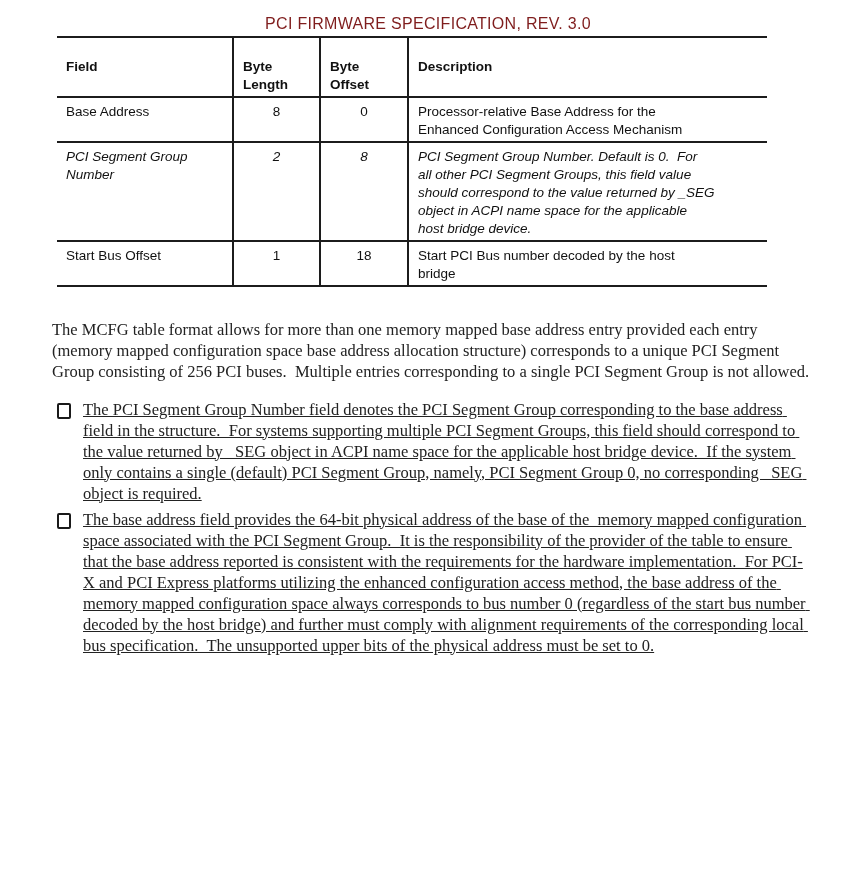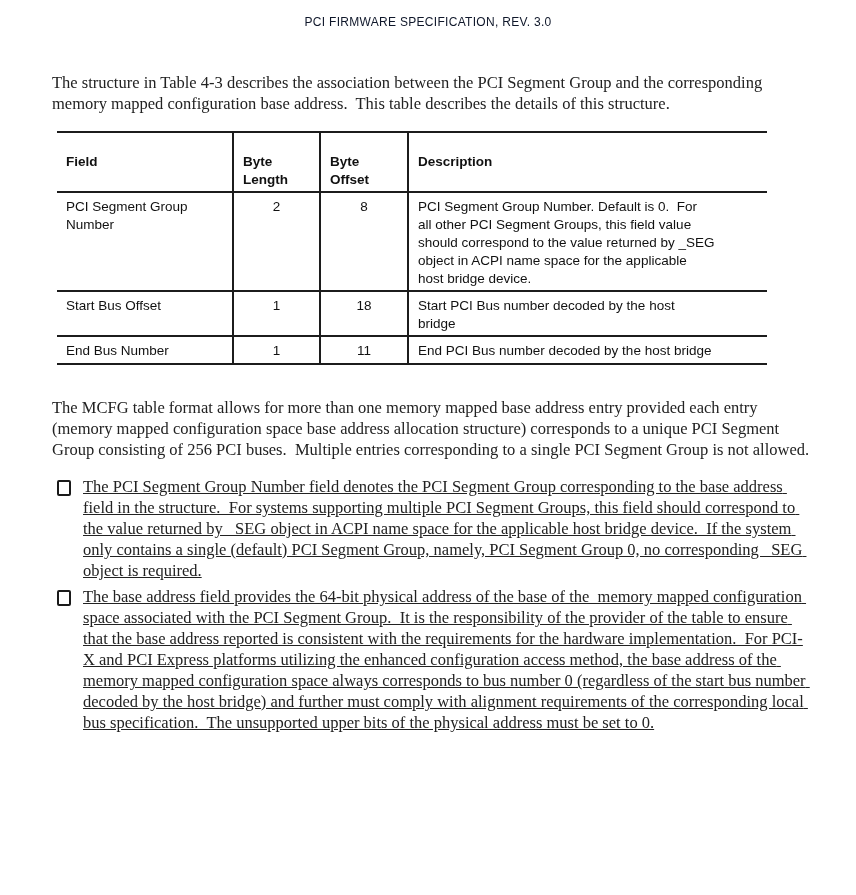--- a/index.html
+++ b/index.html
@@ -9,23 +9,23 @@
     color: #1a1a1a;
     font-family: "Liberation Serif", serif;
     overflow: hidden;
   }
   .page { position: relative; width: 856px; height: 895px; }
 
   .page-header {
     padding-top: 15px;
     text-align: center;
     font-family: "Liberation Sans", sans-serif;
-    font-size: 12px;
+    font-size: 16px;
     letter-spacing: 0.3px;
-    color: #0f172a;
+    color: #7f1d1d;
   }
 
   .content { margin-left: 52px; width: 758px; }
 
   .body-text {
     font-family: "Liberation Serif", serif;
     font-size: 16.5px;
     line-height: 21px;
     white-space: pre-wrap;
     color: #222;
@@ -63,21 +63,21 @@
     padding: 5px 9px 2px 9px;
     white-space: pre-wrap;
     overflow: hidden;
   }
   .spec-table th:first-child, .spec-table td:first-child { border-left: none; }
   .spec-table th:last-child,  .spec-table td:last-child  { border-right: none; }
   .spec-table th { font-weight: bold; padding-top: 20px; }
   .spec-table td.num { text-align: center; }
   tr.hrow  { height: 46px; }
   tr.r-0 { height: 40px; }
-  tr.r-1 { height: 86px; }
+  tr.r-1 { height: 86px; font-style: italic; }
   tr.r-2 { height: 42px; }
   tr.r-3 { height: 28px; }
   tr.r-4 { height: 26px; }
 
   .mcfg { margin-top: 32px; }
 
   .bullet { display: flex; margin: 10px 0 0 5px; }
   .bullet + .bullet { margin-top: 5px; }
   .bullet-square {
     flex: none;
@@ -91,62 +91,62 @@
 </style>
 </head>
 <body>
 
 <div class="page">
 
   <div class="page-header">PCI FIRMWARE SPECIFICATION, REV. 3.0</div>
 
   <div class="content">
 
-    <p class="body-text intro">The structure in Table 4-3 describes the association between the PCI Segment Group and the corresponding memory mapped configuration base address.  This table describes the details of this structure.</p>
 
 
     <table class="spec-table">
       <colgroup>
         <col style="width:176px">
         <col style="width:87px">
         <col style="width:88px">
         <col style="width:359px">
       </colgroup>
       <tbody>
           <tr class="hrow">
         <th>Field</th>
         <th>Byte
 Length</th>
         <th>Byte
 Offset</th>
         <th>Description</th>
       </tr>
+      <tr class="r-0">
+        <td>Base Address</td>
+        <td class="num">8</td>
+        <td class="num">0</td>
+        <td>Processor-relative Base Address for the
+Enhanced Configuration Access Mechanism</td>
+      </tr>
       <tr class="r-1">
         <td>PCI Segment Group
 Number</td>
         <td class="num">2</td>
         <td class="num">8</td>
         <td>PCI Segment Group Number. Default is 0.  For
 all other PCI Segment Groups, this field value
 should correspond to the value returned by _SEG
 object in ACPI name space for the applicable
 host bridge device.</td>
       </tr>
       <tr class="r-2">
         <td>Start Bus Offset</td>
         <td class="num">1</td>
         <td class="num">18</td>
         <td>Start PCI Bus number decoded by the host
 bridge</td>
-      </tr>
-      <tr class="r-3">
-        <td>End Bus Number</td>
-        <td class="num">1</td>
-        <td class="num">11</td>
-        <td>End PCI Bus number decoded by the host bridge</td>
       </tr>
     </tbody>
       </table>
 
     <p class="body-text mcfg">The MCFG table format allows for more than one memory mapped base address entry provided each entry (memory mapped configuration space base address allocation structure) corresponds to a unique PCI Segment Group consisting of 256 PCI buses.  Multiple entries corresponding to a single PCI Segment Group is not allowed.</p>
 
     <div class="bullet">
       <span class="bullet-square"></span>
       <span class="body-text bullet-text">The PCI Segment Group Number field denotes the PCI Segment Group corresponding to the base address field in the structure.  For systems supporting multiple PCI Segment Groups, this field should correspond to the value returned by _SEG object in ACPI name space for the applicable host bridge device.  If the system only contains a single (default) PCI Segment Group, namely, PCI Segment Group 0, no corresponding _SEG object is required.</span>
     </div>

